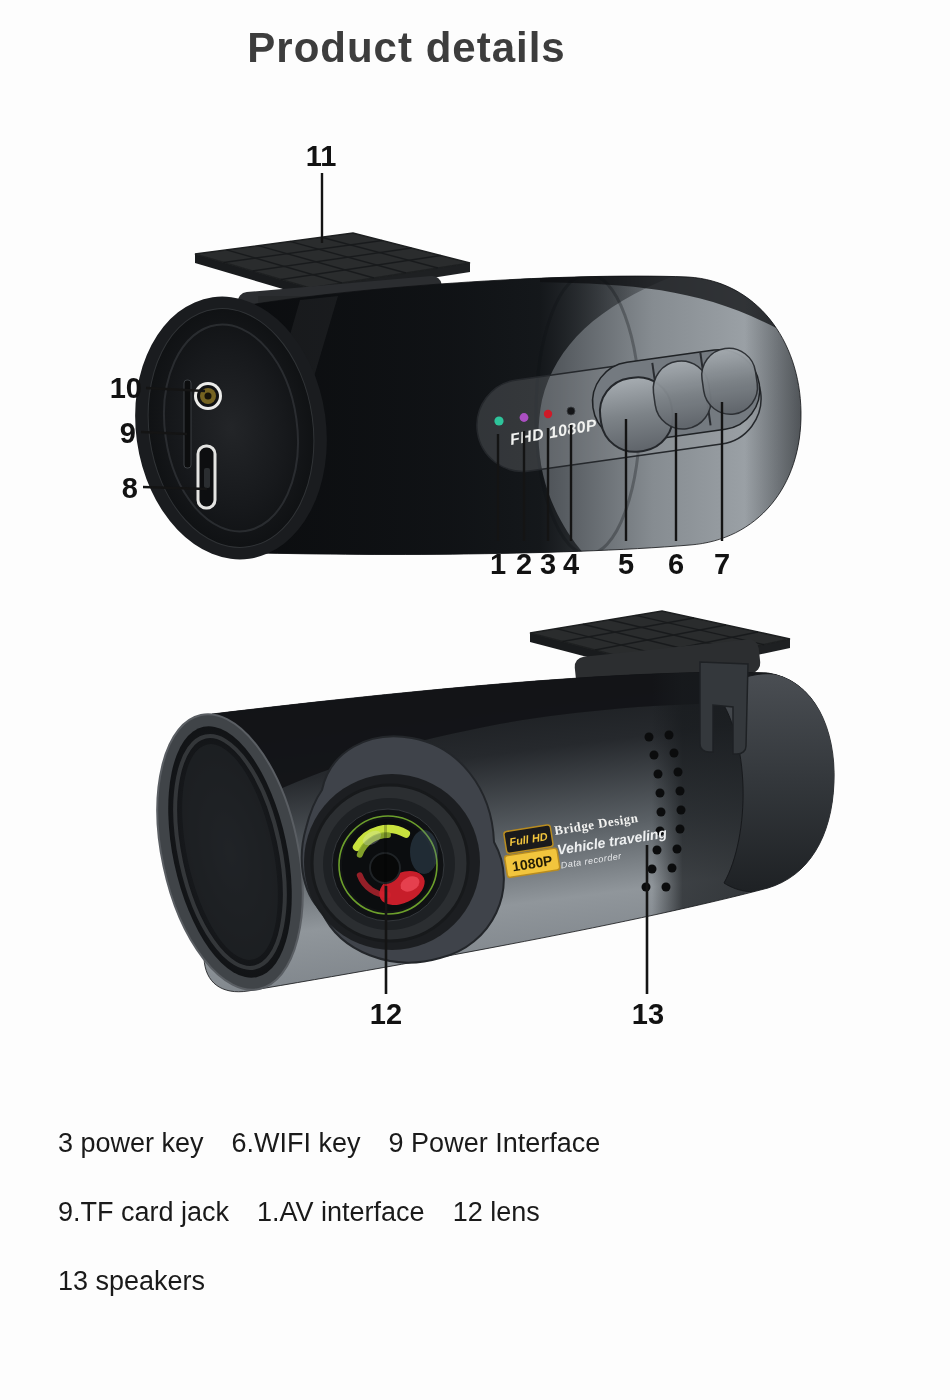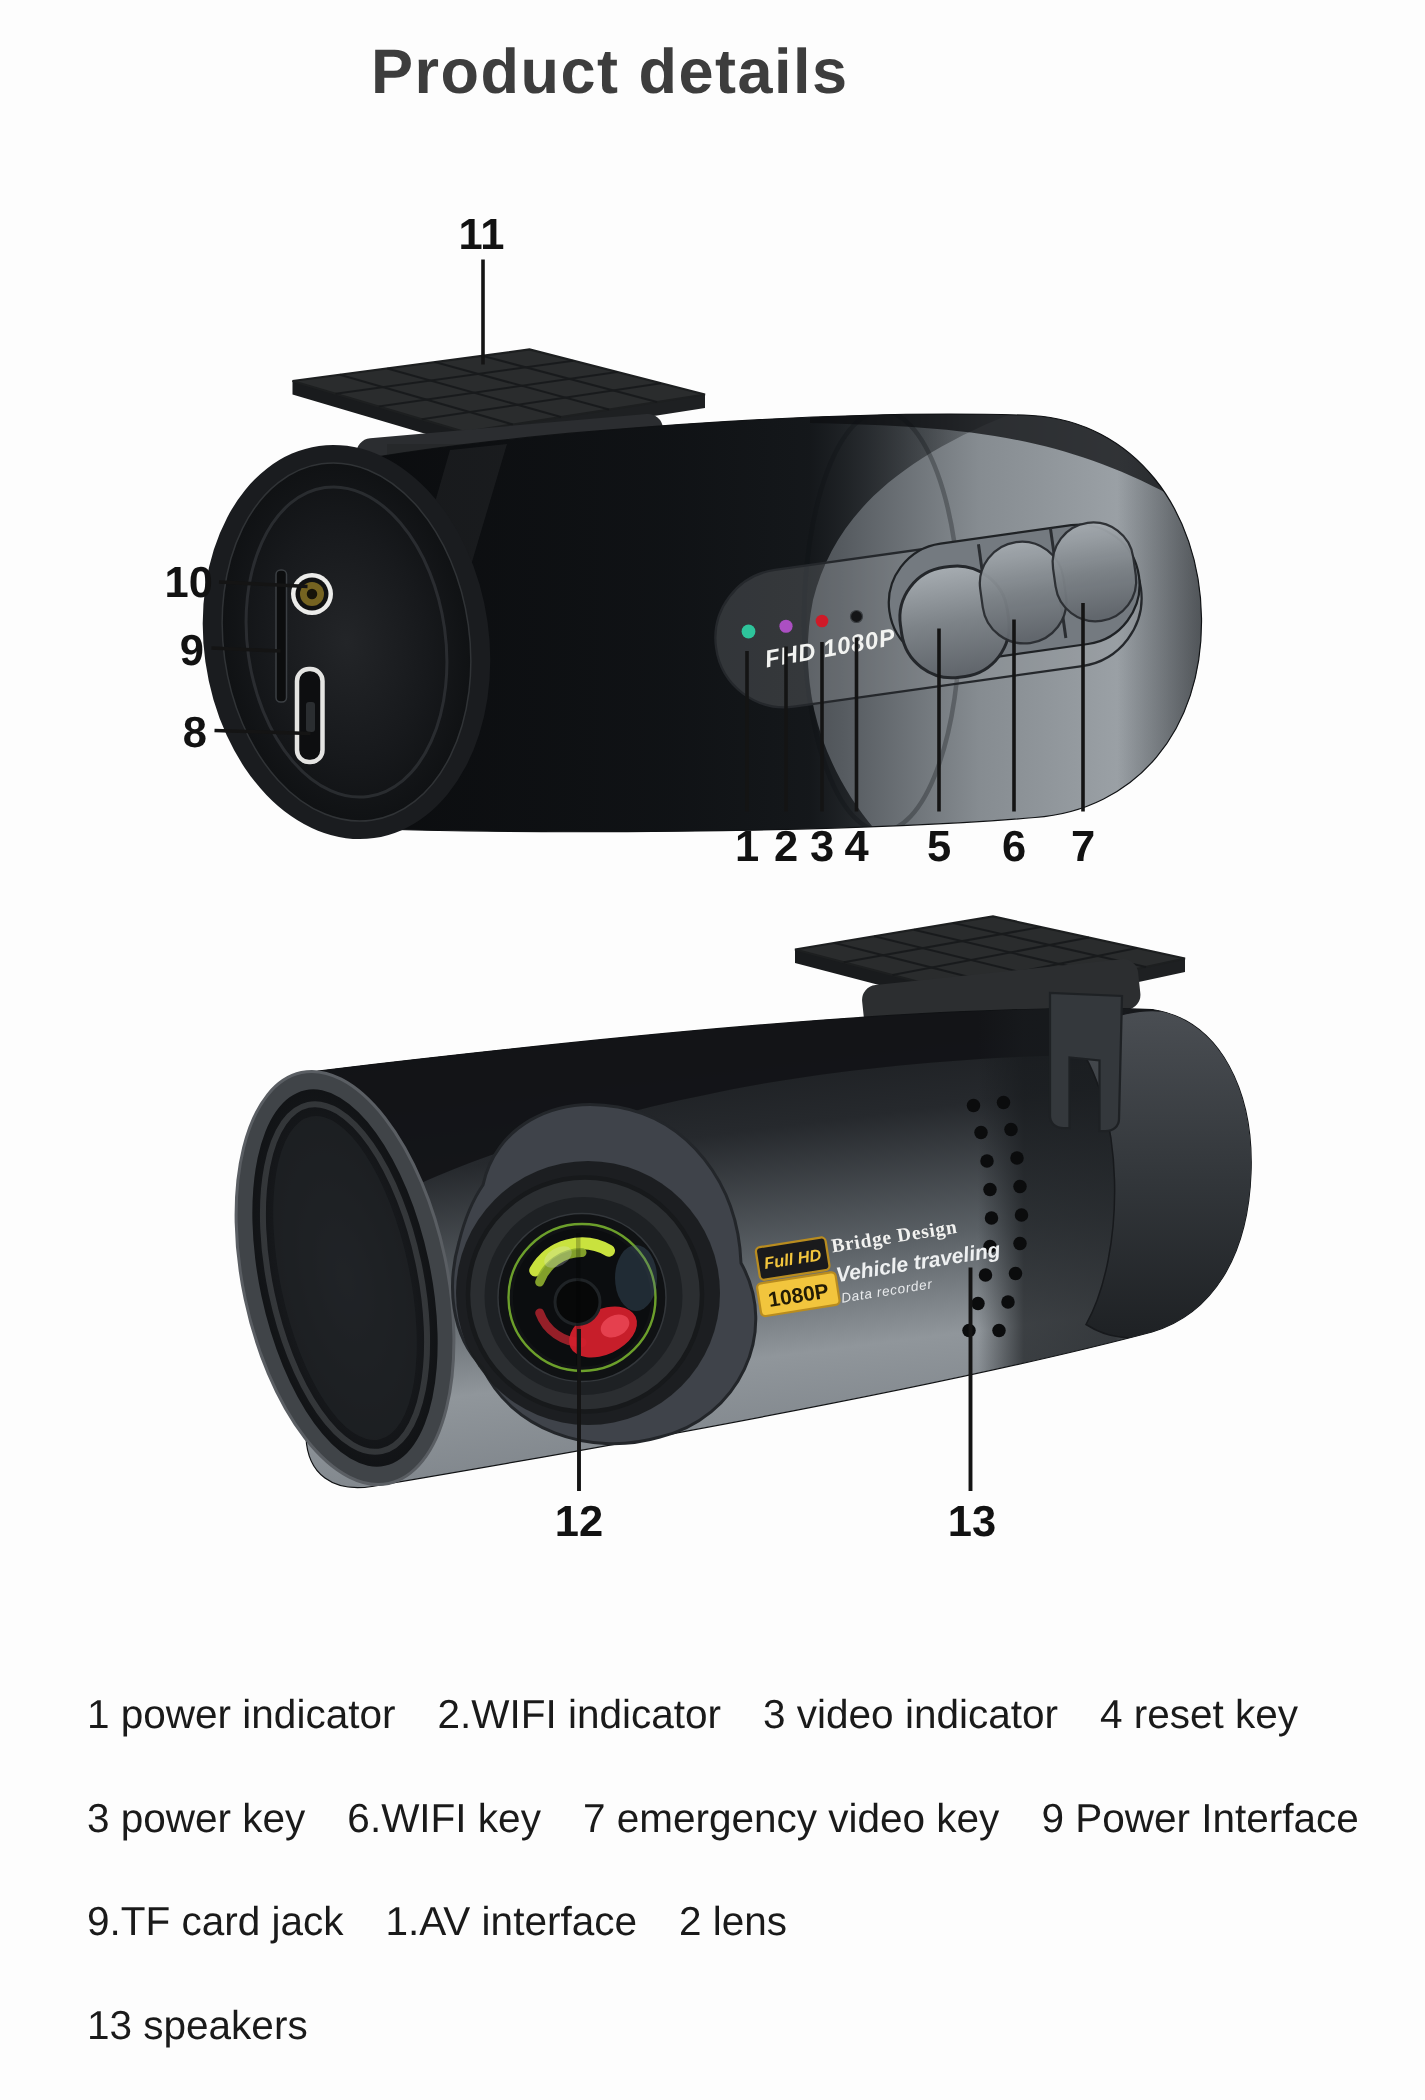--- a/index.html
+++ b/index.html
@@ -266,32 +266,25 @@
     <line x1="647" y1="845" x2="647" y2="994"></line>
   </g>
   <g>
     <text class="callout-num" x="386" y="1024" text-anchor="middle">12</text>
     <text class="callout-num" x="648" y="1024" text-anchor="middle">13</text>
   </g>
 </svg>
 
 <div class="legend">
   <div class="legend-row">
-    <span>1 power indicator</span>
-    <span>2.WIFI indicator</span>
-    <span>3 video indicator</span>
-    <span>4 reset key</span>
-  </div>
-  <div class="legend-row">
     <span>3 power key</span>
     <span>6.WIFI key</span>
-    <span>7 emergency video key</span>
     <span>9 Power Interface</span>
   </div>
   <div class="legend-row">
     <span>9.TF card jack</span>
     <span>1.AV interface</span>
-    <span>2 lens</span>
+    <span>12 lens</span>
   </div>
   <div class="legend-row">
     <span>13 speakers</span>
   </div>
 </div>
 
 </body></html>

